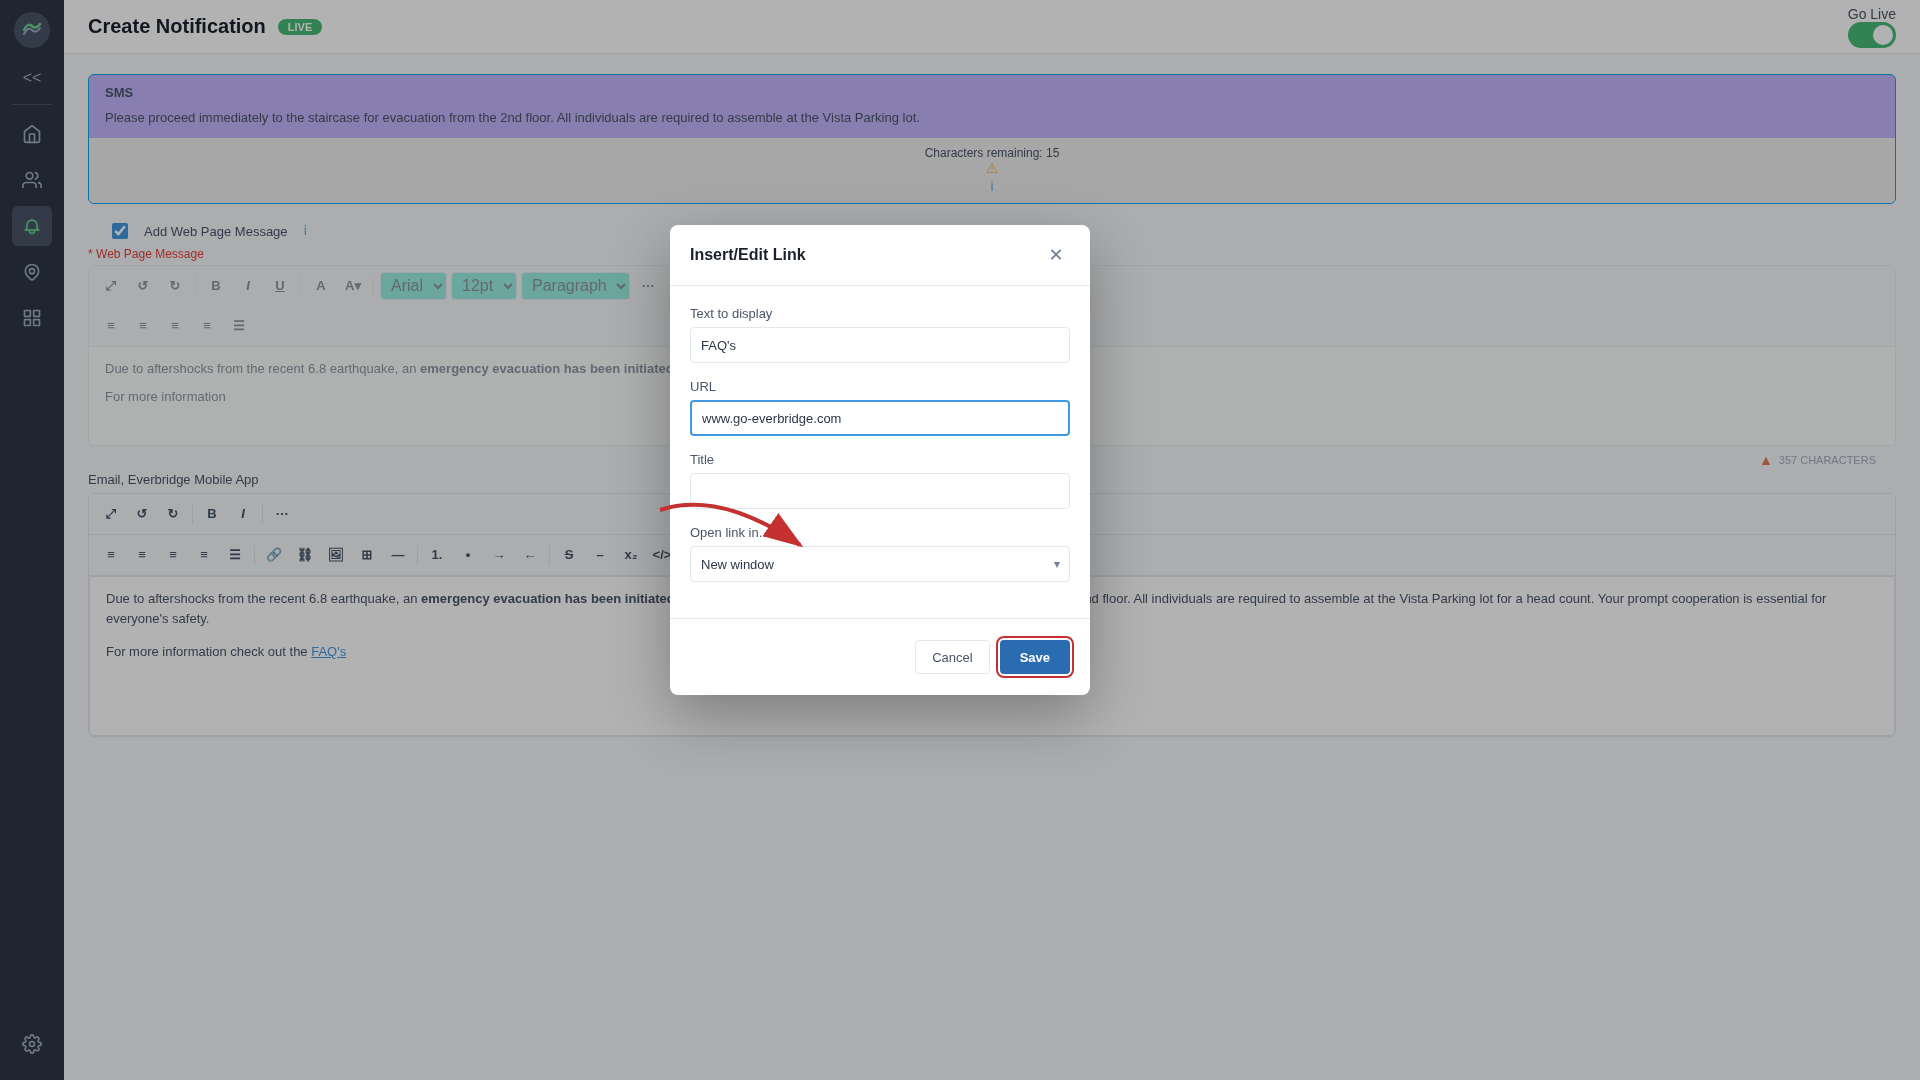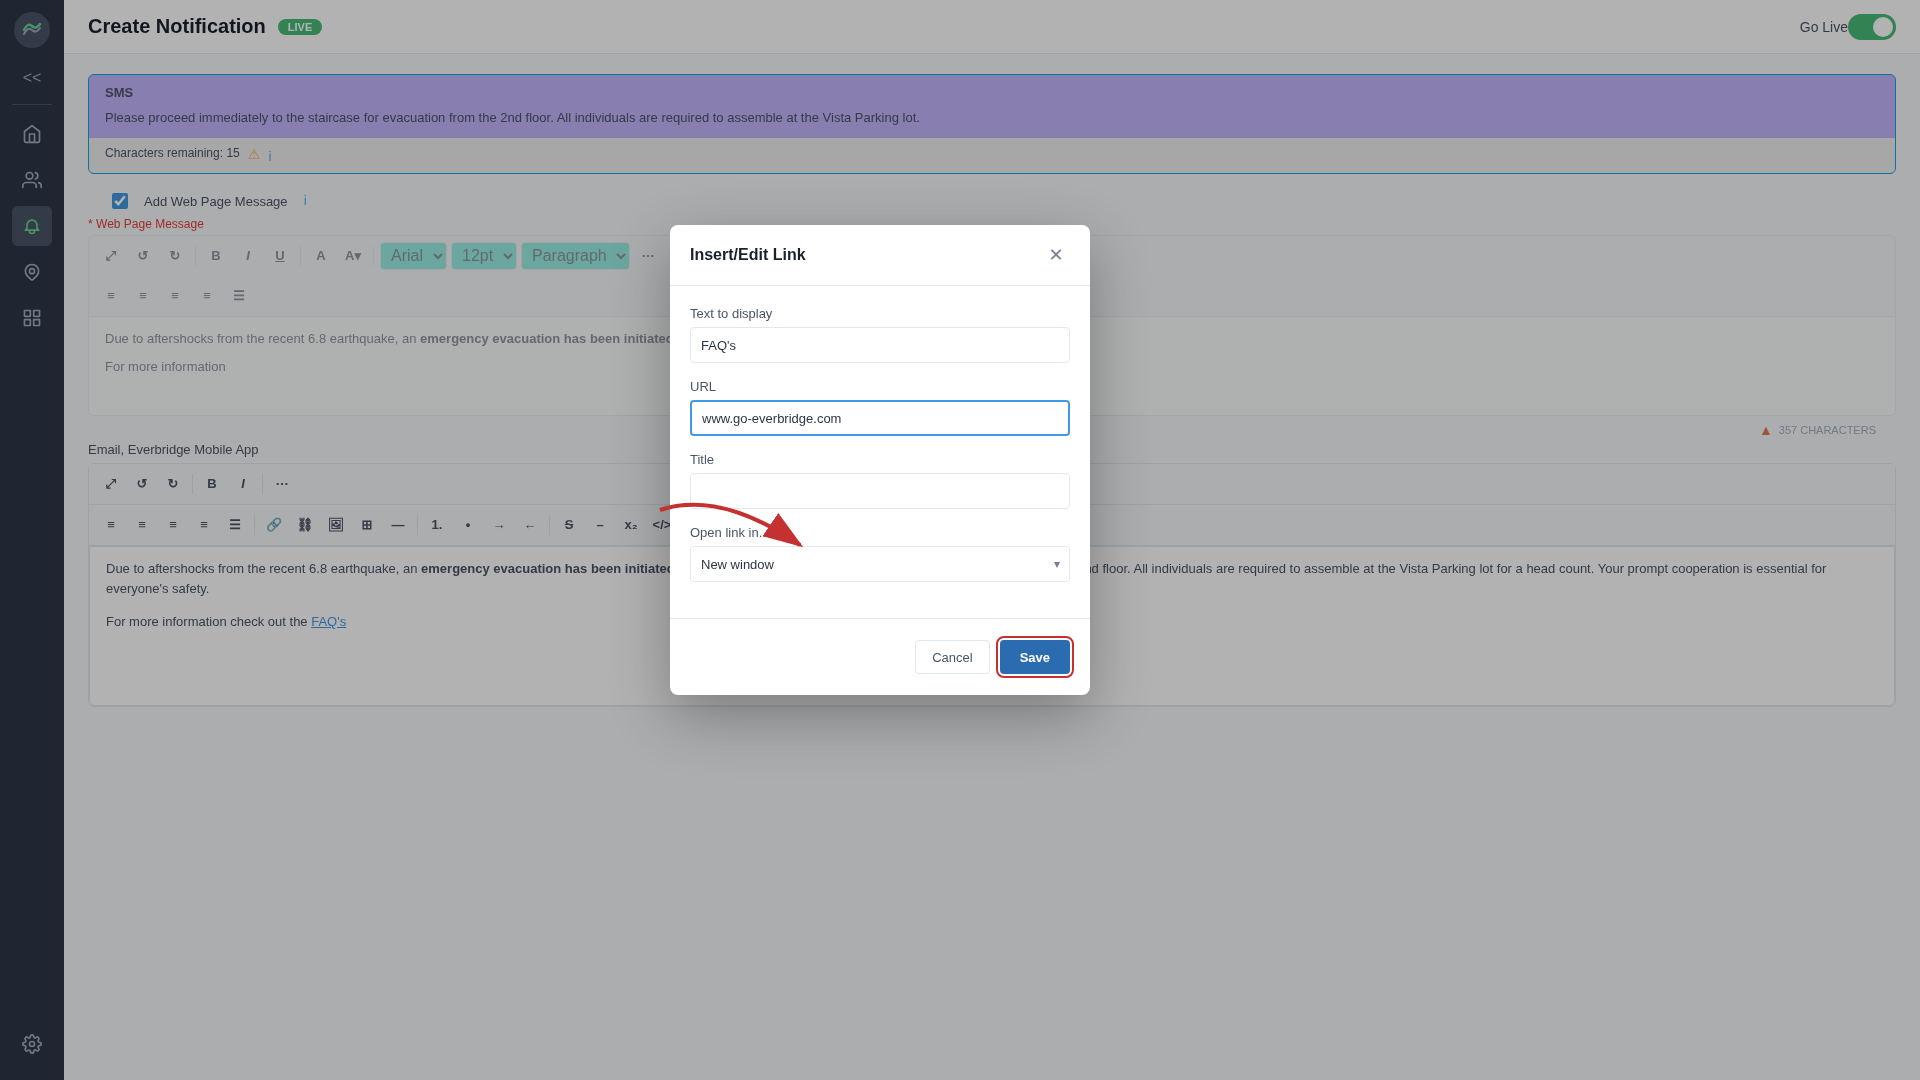--- a/index.html
+++ b/index.html
@@ -32,21 +32,21 @@
     .topbar {
       position: fixed; left: 64px; top: 0; right: 0; height: 54px;
       background: #fff; border-bottom: 1px solid #e2e8f0;
       display: flex; align-items: center; padding: 0 24px; z-index: 99;
     }
     .topbar-title { font-size: 20px; font-weight: 700; color: #1a202c; margin-right: 12px; }
     .live-badge {
       background: #48bb78; color: #fff; font-size: 11px; font-weight: 600;
       padding: 2px 10px; border-radius: 12px; text-transform: uppercase;
     }
-    .topbar-right { margin-left: auto; display: flex; align-items: center; gap: 0; }
+    .topbar-right { margin-left: auto; display: flex; align-items: center; gap: 0; flex-direction: column; }
     .go-live-label { font-size: 14px; color: #4a5568; }
     .toggle-switch {
       width: 48px; height: 26px; background: #48bb78; border-radius: 13px;
       position: relative; cursor: pointer;
     }
     .toggle-switch::after {
       content: ''; position: absolute; right: 3px; top: 3px;
       width: 20px; height: 20px; background: #fff; border-radius: 50%;
     }
 
@@ -61,22 +61,22 @@
       background: #c4b5fd; border: 1px solid #0ea5e9; border-radius: 6px;
       margin-bottom: 16px; overflow: hidden;
     }
     .section-label {
       font-size: 13px; font-weight: 600; color: #4a5568; padding: 10px 16px 0;
     }
     .sms-text {
       font-size: 13px; color: #4a5568; padding: 8px 16px 10px; line-height: 1.5;
     }
     .char-remaining {
-      background: #f0f0f0; padding: 8px 16px; display: flex; align-items: flex-start;
-      gap: 8px; font-size: 12px; color: #4a5568;
+      background: #f0f0f0; padding: 8px 16px; display: flex; align-items: center;
+      font-size: 12px; color: #4a5568; flex-direction: column;
     }
     .warn-icon { color: #f6ad55; font-size: 14px; }
     .info-icon { color: #63b3ed; font-size: 14px; }
 
     
     .web-page-section { margin-bottom: 16px; }
     .checkbox-row { display: flex; align-items: flex-end; gap: 16px; margin-bottom: 8px; padding-left: 24px; }
     .checkbox-row input[type=checkbox] { width: 16px; height: 16px; accent-color: #4299e1; }
     .checkbox-label { font-size: 13px; color: #4a5568; font-weight: 500; }
     .section-sublabel { font-size: 12px; color: #e53e3e; margin-bottom: 4px; }

